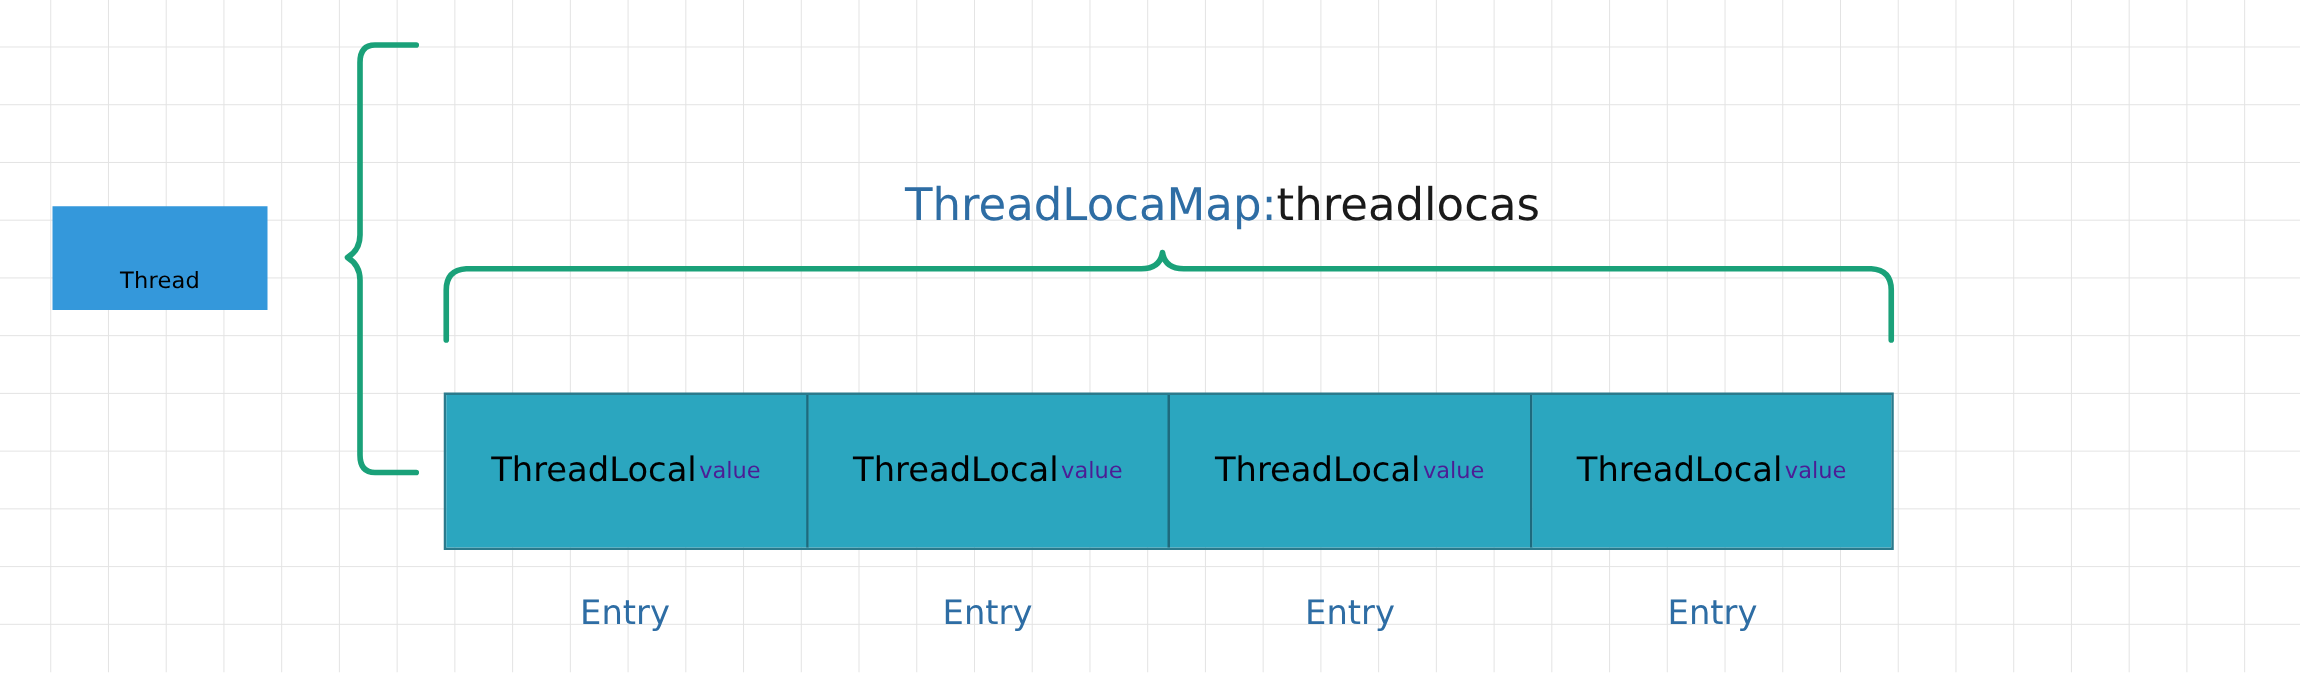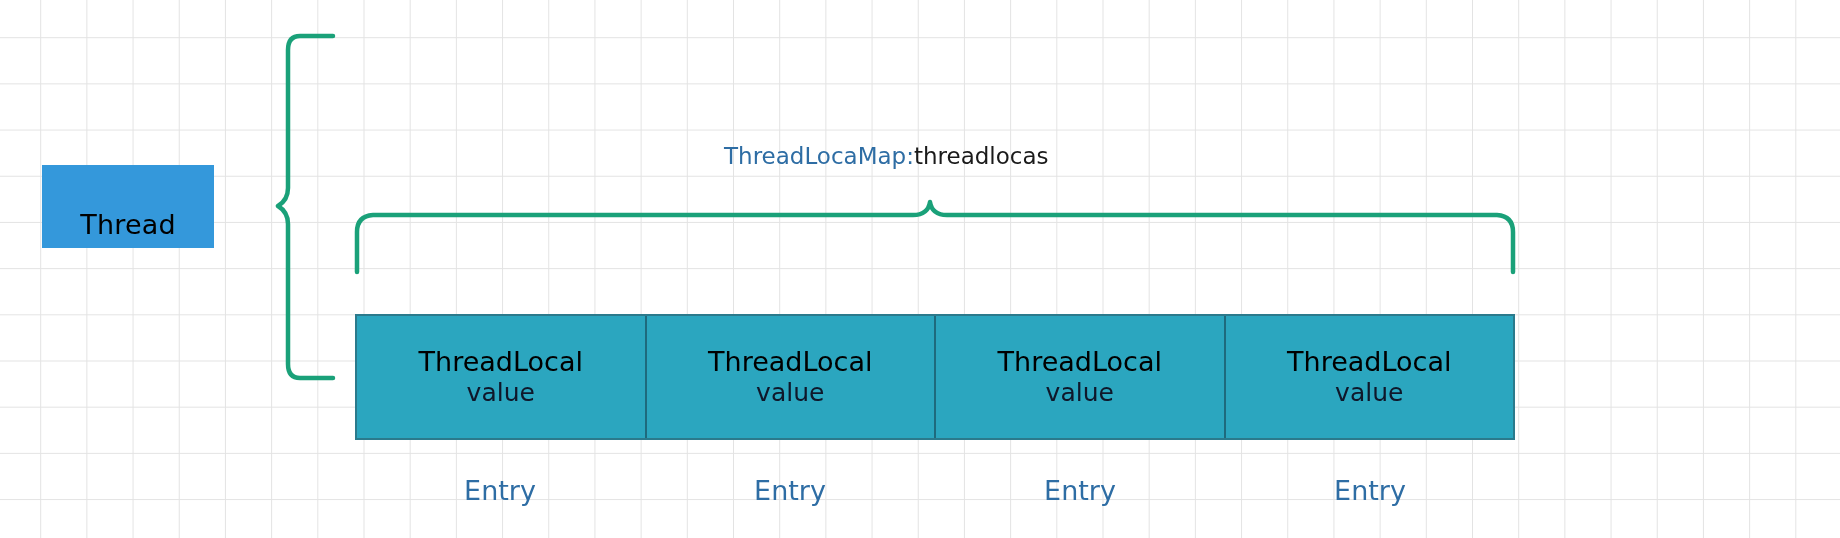--- a/index.html
+++ b/index.html
@@ -27,32 +27,32 @@
     left: 42px;
     top: 165px;
     width: 172px;
     height: 83px;
     background: #3498db;
     display: flex;
     align-items: center;
     justify-content: center;
   }
   #thread-box .label {
-    font-size: 27px;
+    font-size: 18px;
     color: #000000;
     letter-spacing: 0.2px;
     margin-top: 35px;
   }
 
   
   #map-title {
     position: absolute;
     left: 724px;
     top: 143px;
-    font-size: 23px;
+    font-size: 36px;
     white-space: nowrap;
     line-height: 1.2;
   }
   #map-title .key { color: #2e6da4; }
   #map-title .val { color: #1a1a1a; }
 
   
   #braces {
     position: absolute;
     left: 0;
@@ -72,35 +72,35 @@
     display: flex;
     box-sizing: border-box;
     border: 2px solid #2b7a8c;
   }
   #entry-table .cell {
     flex: 1 1 0;
     background: #2ba6bf;
     border-right: 2px solid #1e6a7d;
     box-sizing: border-box;
     display: flex;
-    flex-direction: column;
+    flex-direction: row;
     align-items: center;
     justify-content: center;
     gap: 2px;
     text-align: right;
   }
   #entry-table .cell:last-child { border-right: none; }
   #entry-table .cell .cls {
     font-size: 27px;
     color: #000000;
     line-height: 1.15;
   }
   #entry-table .cell .val {
-    font-size: 25px;
-    color: #0f172a;
+    font-size: 18px;
+    color: #4c1d95;
     line-height: 1.15;
   }
 
   
   #entry-captions {
     position: absolute;
     left: 355px;
     top: 465px;
     width: 1160px;
     height: 50px;

